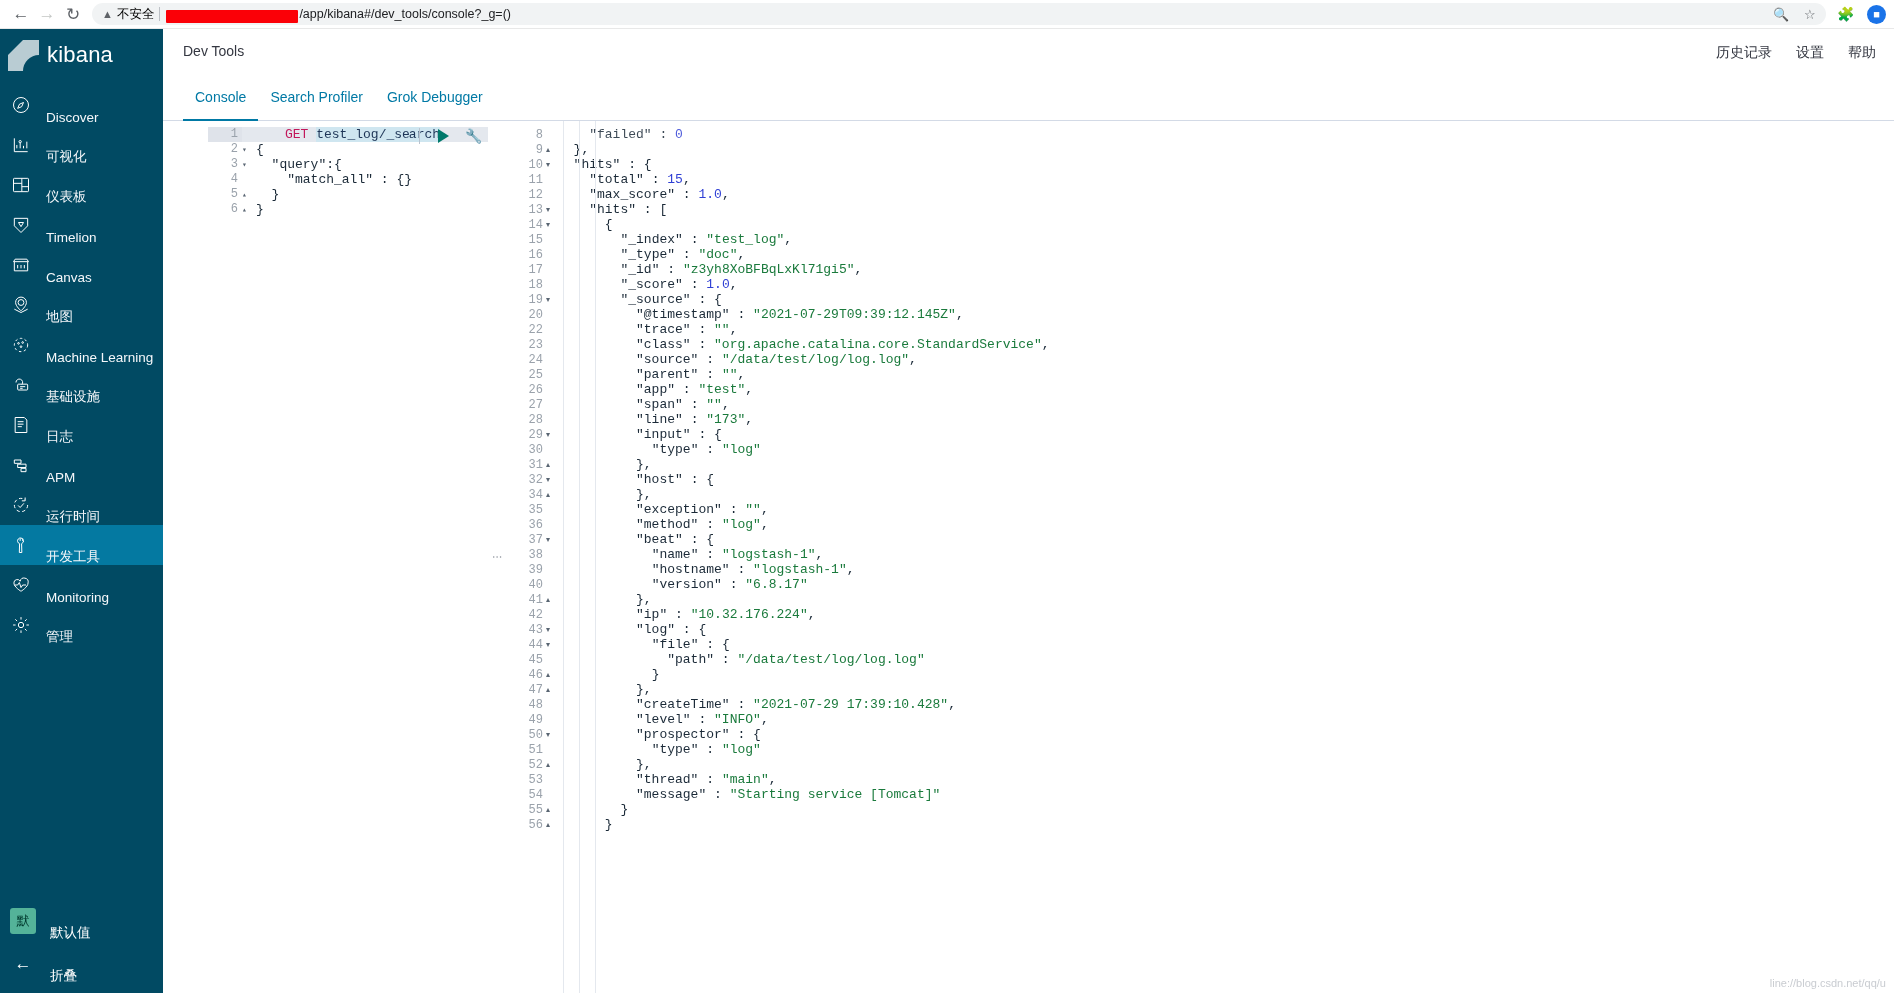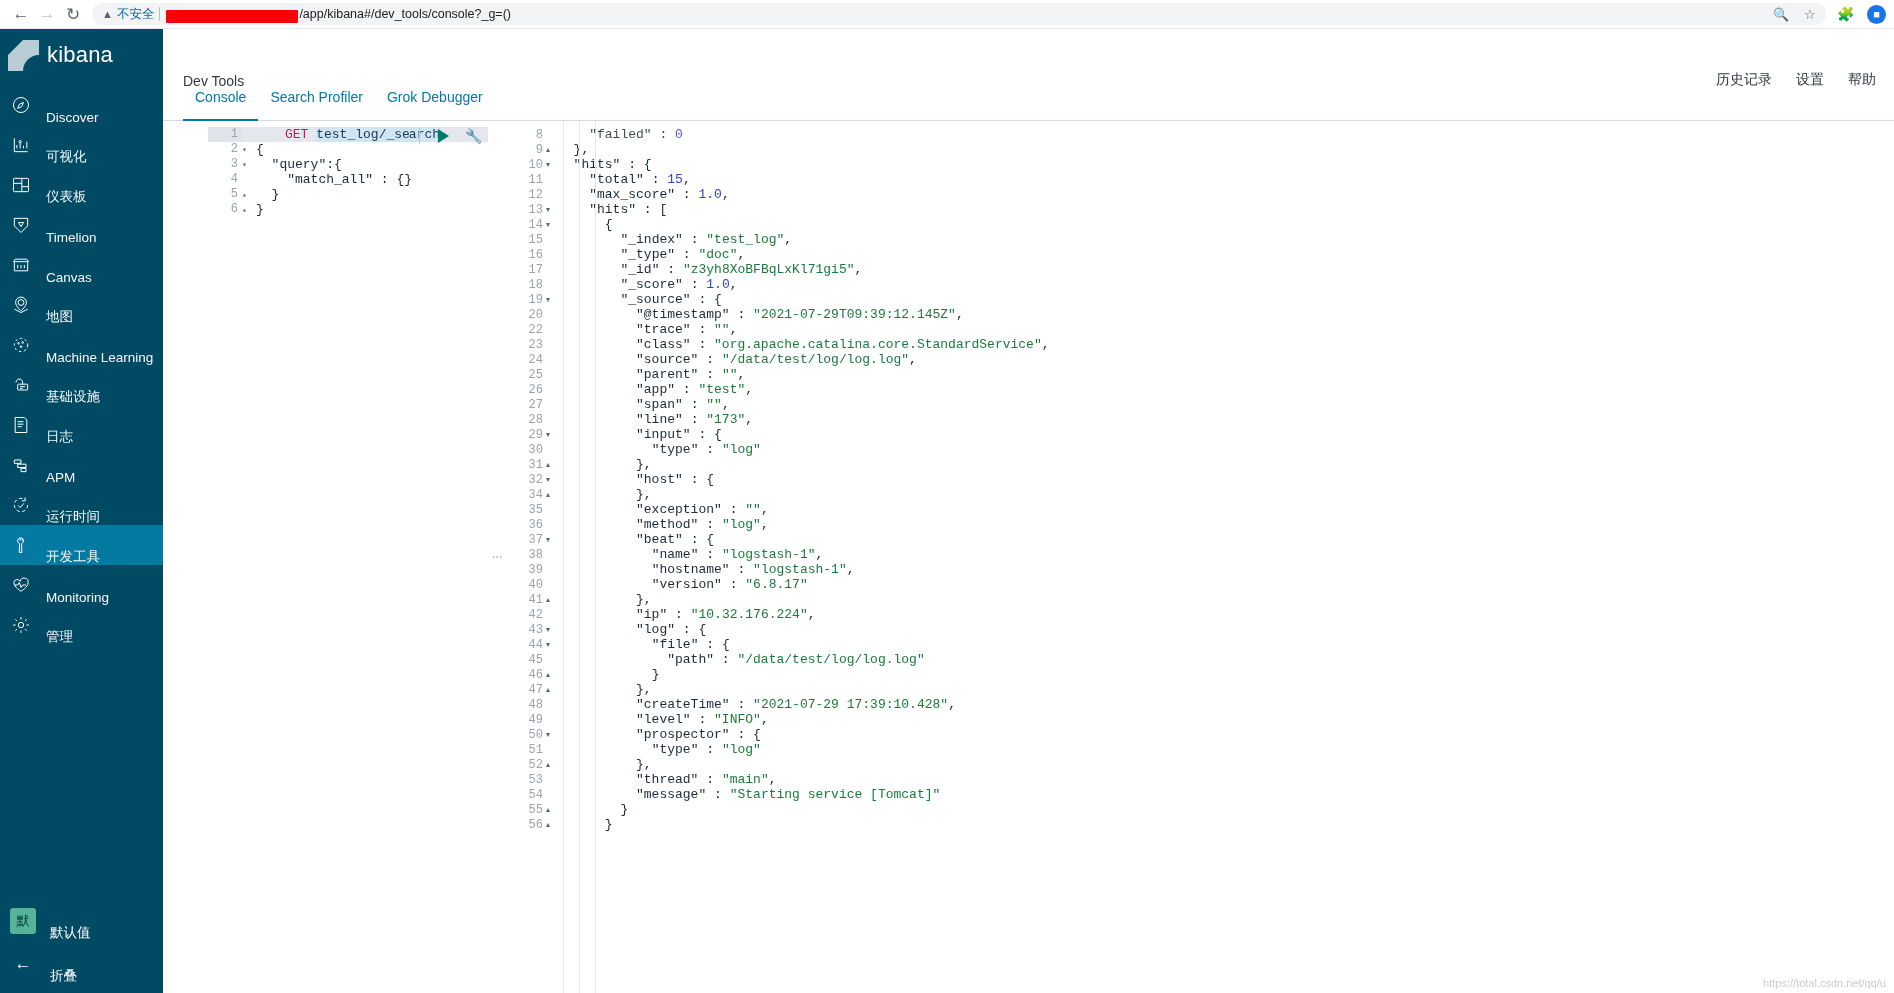--- a/index.html
+++ b/index.html
@@ -37,21 +37,21 @@
     border-radius: 12px;
     display: flex;
     align-items: center;
     padding: 0 10px;
     font-size: 12.5px;
     color: #202124;
     min-width: 0;
     position: relative;
   }
   .warn-icon { color: #5f6368; font-size: 11px; margin-right: 4px; }
-  .insecure-label { color: #0369a1; font-size: 12.5px; margin-right: 5px; white-space: nowrap; }
+  .insecure-label { color: #000000; font-size: 12.5px; margin-right: 5px; white-space: nowrap; }
   .url-sep { width: 1px; height: 14px; background: #bdc1c6; margin-right: 6px; }
   .url-redacted {
     display: inline-block;
     height: 13px;
     width: 132px;
     background: #fb0007;
     border-radius: 1px;
     margin-right: 1px;
     position: relative;
     top: 2px;
@@ -137,21 +137,21 @@
     height: 42px; padding-left: 10px; gap: 14px;
     cursor: pointer; font-size: 13.5px;
   }
   .collapse-arrow { width: 26px; flex: 0 0 26px; text-align: center; font-size: 17px; }
 
   
   .main { flex: 1 1 auto; display: flex; flex-direction: column; min-width: 0; background: #fff; }
   .app-header {
     height: 60px;
     display: flex;
-    align-items: flex-end;
+    align-items: flex-start;
     justify-content: space-between;
     padding: 14px 18px 0 20px;
     position: relative;
   }
   .page-title { font-size: 14px; color: #343741; }
   .header-links { display: flex; gap: 24px; font-size: 14px; color: #343741; padding-top: 1px; }
   .header-link { cursor: pointer; white-space: nowrap; }
 
   .tabs {
     display: flex;
@@ -736,18 +736,18 @@
               <span class="out-gutter">55</span>
               <span class="out-fold">▴</span>
               <span class="out-code">        <span class="s-pun">}</span></span>
             </div>
             <div class="out-row">
               <span class="out-gutter">56</span>
               <span class="out-fold">▴</span>
               <span class="out-code">      <span class="s-pun">}</span></span>
             </div>
           </div>
-        <div class="watermark">https://total.csdn.net/qq/u</div>
+        <div class="watermark">line://blog.csdn.net/qq/u</div>
       </div>
 
     </div>
   </div>
 </div>
 
 </body></html>

